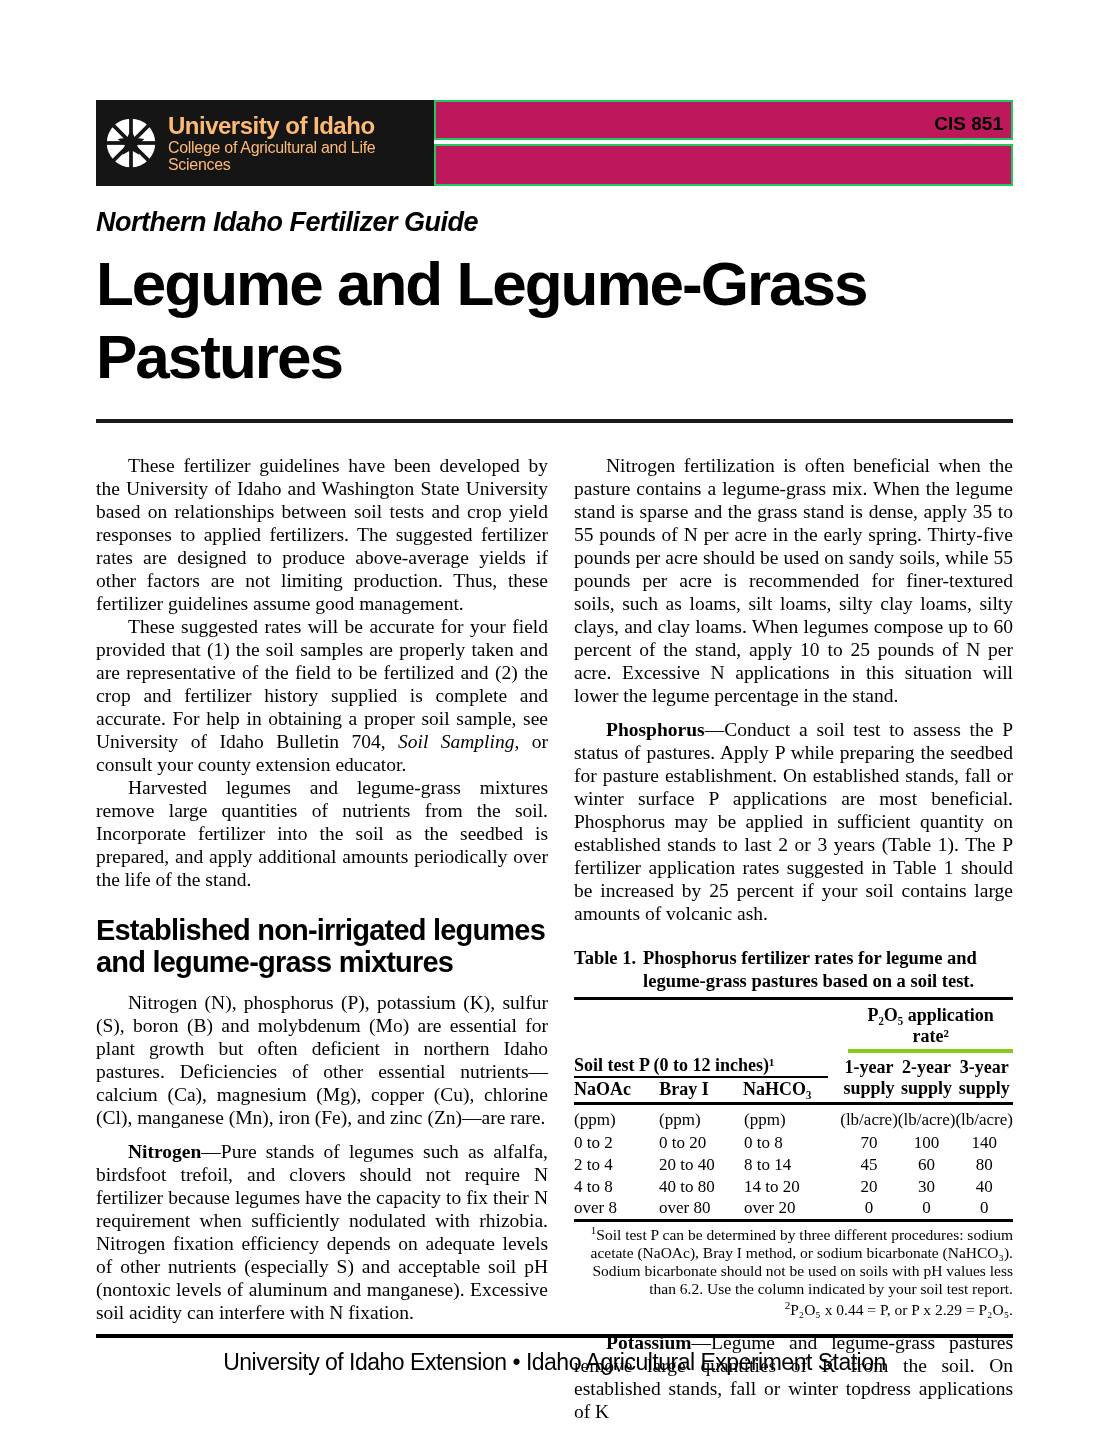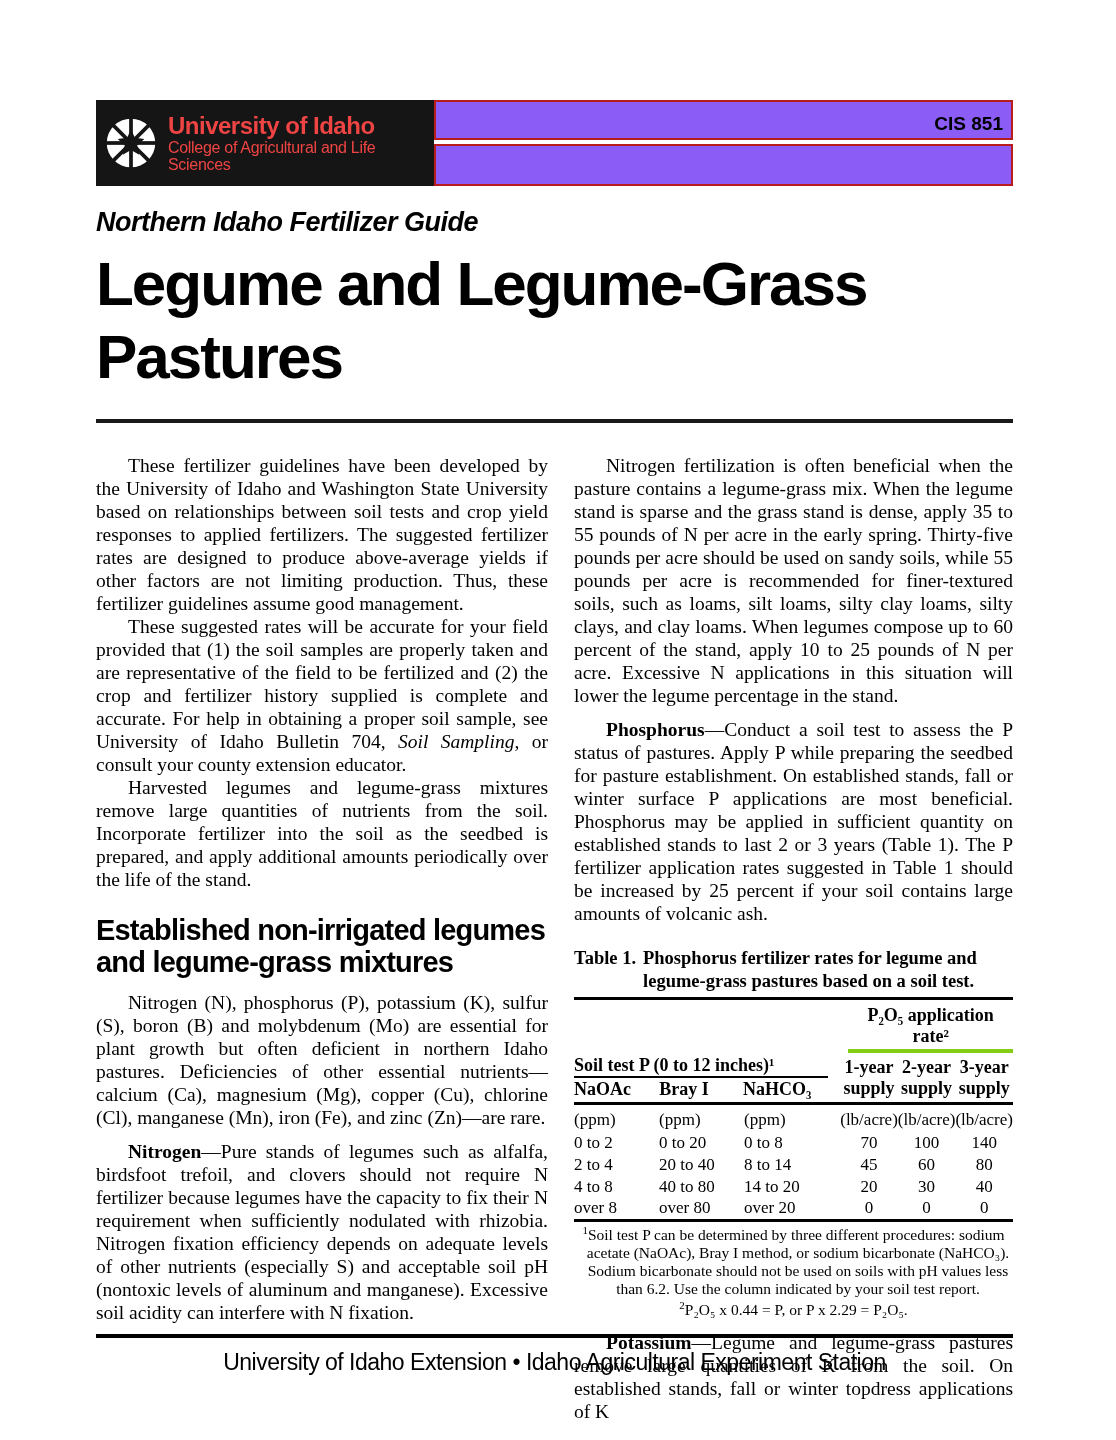--- a/index.html
+++ b/index.html
@@ -13,25 +13,25 @@
     overflow:hidden;
   }
   
   .masthead{display:flex;height:86px;}
   .logo-box{
     width:338px;flex:0 0 338px;background:#151515;
     display:flex;align-items:center;gap:9px;
     padding-left:7px;box-sizing:border-box;
   }
   .logo-mark{flex:0 0 56px;}
-  .logo-text{color:#ef4444;font-family:"Liberation Sans", sans-serif;line-height:1.08;}
+  .logo-text{color:#fdba74;font-family:"Liberation Sans", sans-serif;line-height:1.08;}
   .logo-l1{font-size:24px;font-weight:bold;letter-spacing:-0.5px;}
   .logo-l2{font-size:16px;letter-spacing:-0.3px;}
   .mast-right{flex:1;display:flex;flex-direction:column;}
-  .mast-cell{border:2px solid #b91c1c;box-sizing:border-box;background:#8b5cf6;}
+  .mast-cell{border:2px solid #22c55e;box-sizing:border-box;background:#be185d;}
   .mast-cell.top{
     height:40px;display:flex;align-items:flex-end;justify-content:flex-end;
     padding:0 8px 3px 0;
     font-family:"Liberation Sans", sans-serif;font-weight:bold;font-size:19px;
   }
   .mast-cell.bottom{height:42px;margin-top:4px;}
   
   .kicker{
     margin-top:21px;
     font-family:"Liberation Sans", sans-serif;
@@ -89,21 +89,21 @@
   }
   .subhead{font-weight:bold;font-size:18px;padding-bottom:3px;}
   td.supply{
     font-weight:bold;font-size:18px;text-align:center;padding:0 2px 3px 2px;
   }
   td.c-l{text-align:left;}
   td.c-c{text-align:center;}
   tr.units td{padding-top:5px;padding-bottom:3px;}
   .footnote{
     font-size:15.5px;line-height:1.17;margin-top:2px;
-    padding-left:9px;text-indent:-9px;text-align:center;
+    padding-left:9px;text-indent:-9px;text-align:right;
   }
   .footnote sup{font-size:11px;}
   .footnote.f2{margin-top:1px;}
   
   .footer{position:absolute;left:96px;right:103px;top:1334px;}
   .rule.thick{border-top:4px solid #000;}
   .footer-text{
     margin-top:11px;text-align:center;
     font-family:"Liberation Sans", sans-serif;
     font-weight:normal;font-size:23px;letter-spacing:-0.5px;

